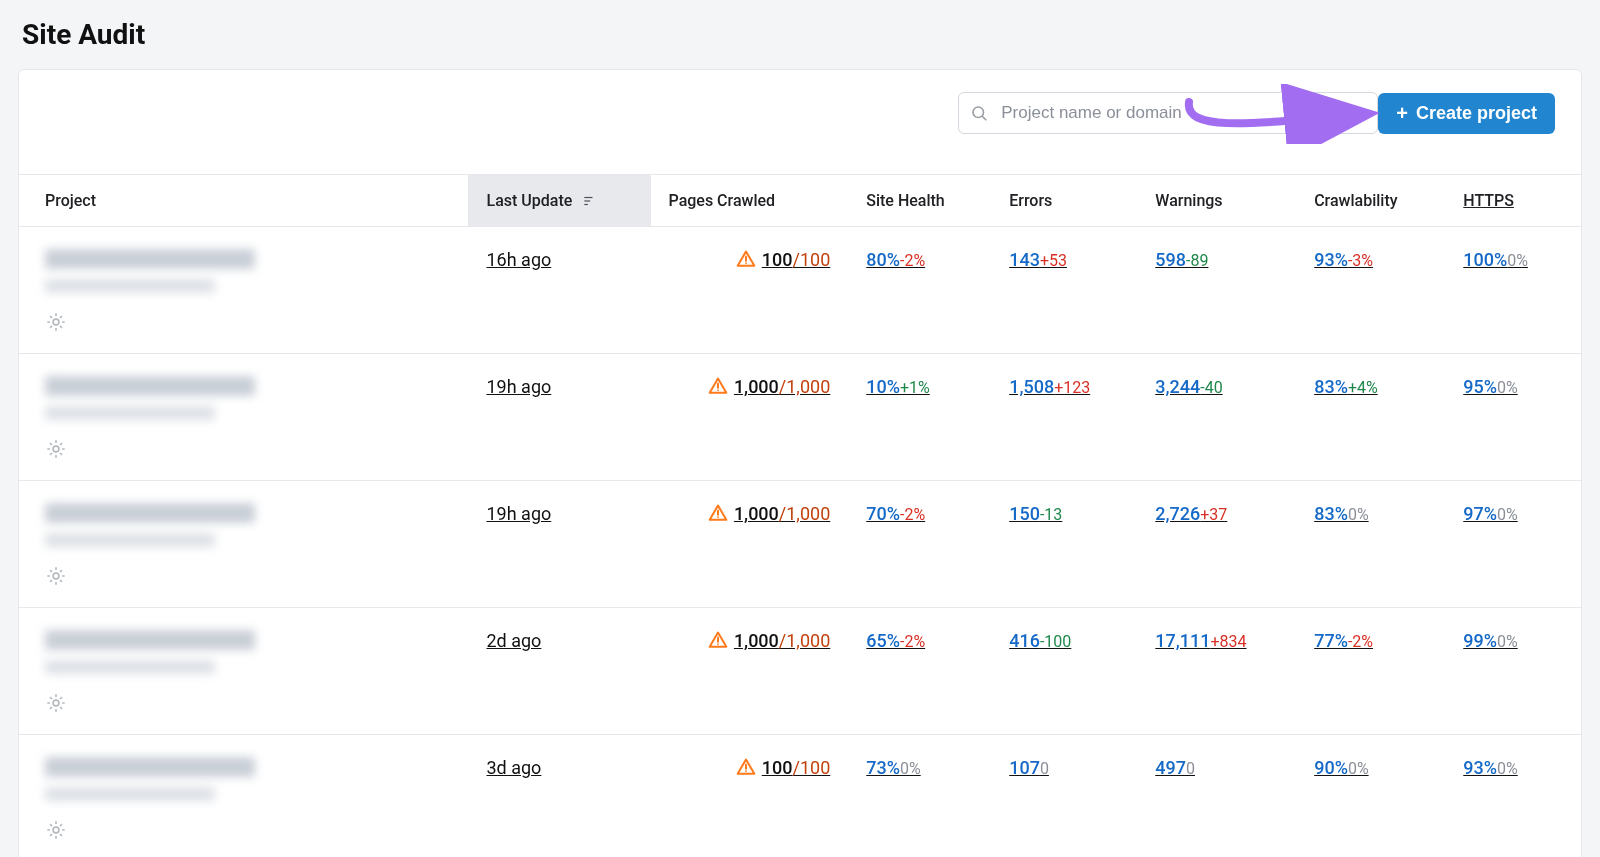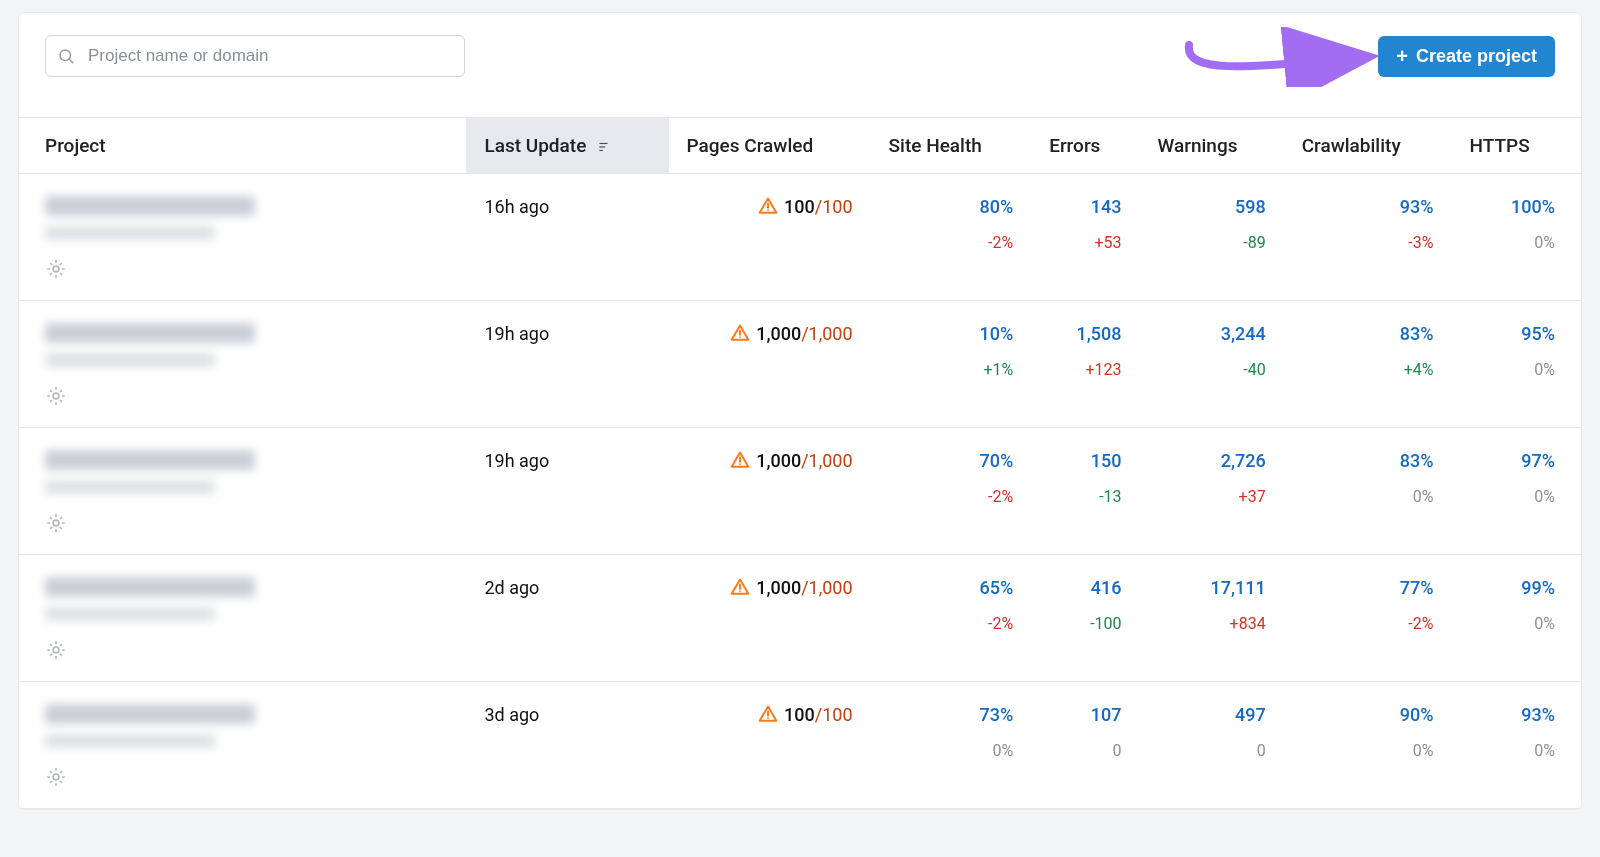--- a/index.html
+++ b/index.html
@@ -20,21 +20,21 @@
   }
   .panel {
     background: #fff;
     border: 1px solid #e6e8ec;
     border-radius: 6px;
     overflow: visible;
   }
   .toolbar {
     display: flex;
     align-items: center;
-    justify-content: space-between;
+    justify-content: flex-end;
     padding: 22px 26px 40px 26px;
     position: relative;
   }
   .search-wrap {
     position: relative;
     width: 420px;
   }
   .search-wrap input {
     width: 100%;
     height: 42px;
@@ -74,40 +74,41 @@
     pointer-events: none;
   }
 
   table {
     width: 100%;
     border-collapse: collapse;
   }
   thead th {
     text-align: left;
     font-weight: 500;
-    font-size: 19px;
+    font-size: 16px;
     color: #202124;
     padding: 16px 18px;
     border-top: 1px solid #e6e8ec;
     border-bottom: 1px solid #e6e8ec;
     background: #fff;
     white-space: nowrap;
   }
   thead th.sorted {
     background: #e7e9ed;
   }
   thead th.num { }
   thead th:first-child { padding-left: 26px; }
-  thead th:last-child  { padding-right: 26px; }
+  thead th:last-child  { padding-right: 26px; text-decoration: underline; }
 
   tbody td {
     padding: 22px 18px 16px 18px;
     border-bottom: 1px solid #e6e8ec;
     vertical-align: top;
     font-size: 18px;
+    text-decoration: underline;
   }
   tbody td:first-child { padding-left: 26px; }
   tbody td:last-child  { padding-right: 26px; }
   tbody td.num { text-align: right; }
 
   .proj-cell { min-width: 360px; }
   .redact {
     display: block;
     border-radius: 3px;
     filter: blur(5px);
@@ -121,33 +122,34 @@
     color: #b5bac1;
     cursor: pointer;
     display: inline-flex;
   }
 
   .crawl-cell { white-space: nowrap; }
   .warn-ico { color:#ff7a1a; display:inline-flex; vertical-align:-3px; margin-right:6px;}
   .crawl-main { color:#111; font-weight:500; }
   .crawl-total { color:#c2410c; }
 
-  .stack { display:flex; flex-direction:column; align-items:flex-end; gap:16px; }
+  .stack { display:flex; flex-direction:row; align-items:flex-end; gap:0; }
   .v-main { color:#1569c7; font-weight:500; }
   .v-sub { font-size:16px; }
   .pos { color:#1e874b; }
   .neg { color:#d93025; }
   .zero { color:#8a8f98; }
 
   .sort-ico { display:inline-flex; vertical-align:-2px; margin-left:6px; color:#4a4f57;}
 </style>
 </head>
 <body>
 
 <div class="page">
+  <h1 class="page-title">Site Audit</h1>
 
   <div class="panel">
 
     <div class="toolbar">
       <div class="search-wrap">
         <span class="search-ico">
           <svg width="18" height="18" viewBox="0 0 24 24" fill="none" stroke="currentColor" stroke-width="2.2" stroke-linecap="round">
               <circle cx="11" cy="11" r="7"></circle>
               <line x1="21" y1="21" x2="16.65" y2="16.65"></line>
             </svg>

